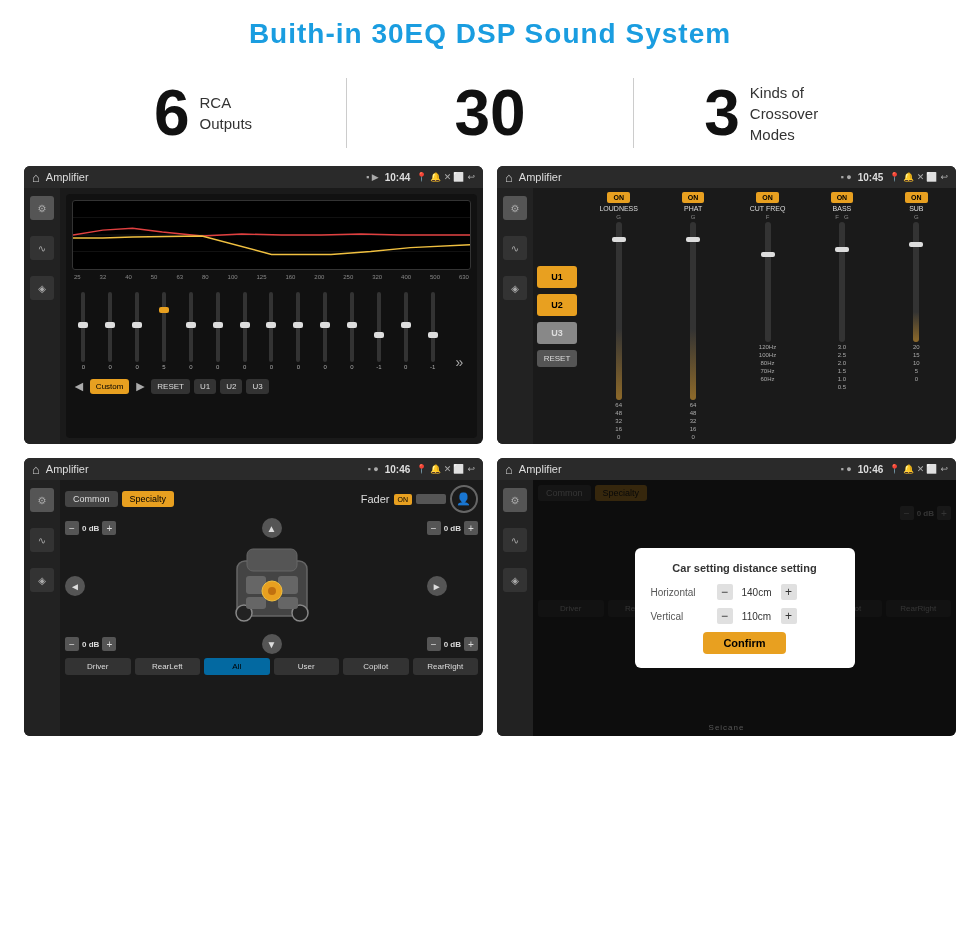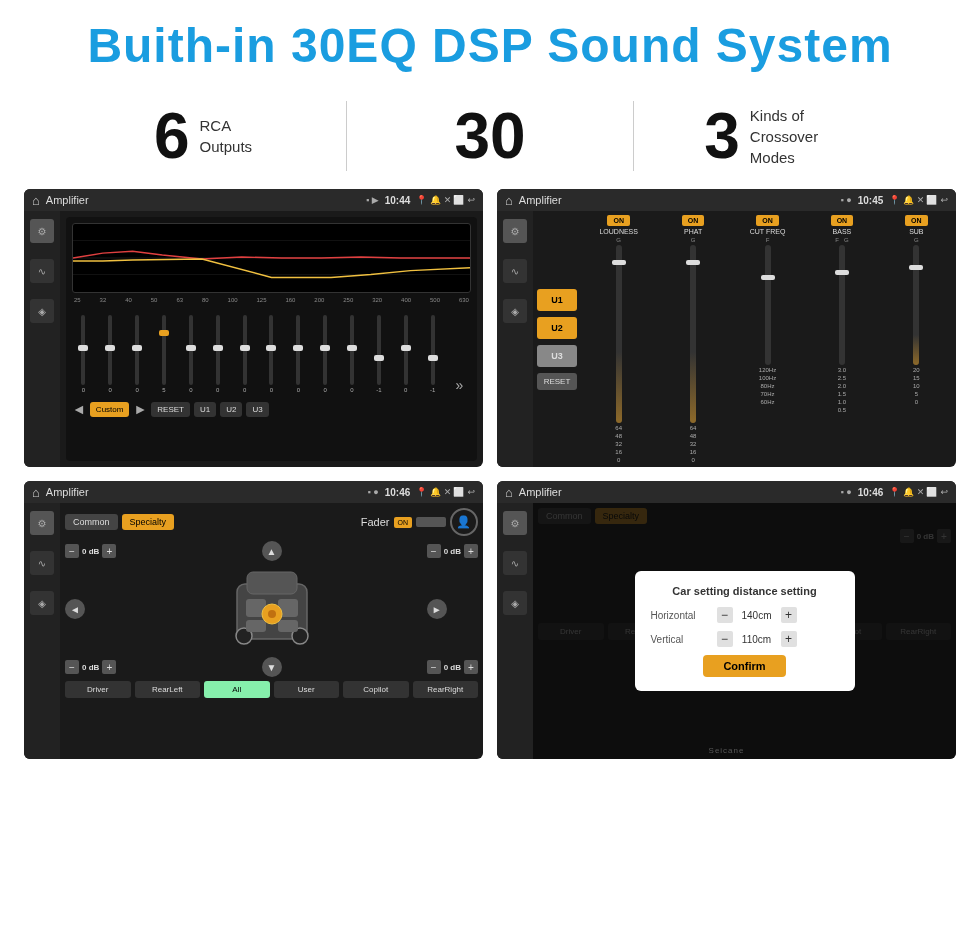--- a/index.html
+++ b/index.html
@@ -10,21 +10,21 @@
       font-family: Arial, sans-serif;
       overflow: hidden;
     }
 
     
     .header {
       text-align: center;
       padding: 18px 0 10px;
     }
     .header h1 {
-      font-size: 48px;
+      font-size: 28px;
       font-weight: 900;
       color: #1a9de0;
       letter-spacing: 1px;
     }
 
     
     .stats-row {
       display: flex;
       justify-content: center;
       align-items: center;
@@ -331,21 +331,21 @@
     .bottom-btn {
       flex: 1;
       background: #333;
       color: #ddd;
       font-size: 8px;
       padding: 4px;
       border-radius: 3px;
       text-align: center;
     }
     .bottom-btn.highlight {
-      background: #86efac;
+      background: #0369a1;
       color: #000;
     }
 
     
     .dialog-overlay {
       position: absolute;
       top: 0; left: 0; right: 0; bottom: 0;
       background: rgba(0,0,0,0.5);
       display: flex;
       align-items: center;

